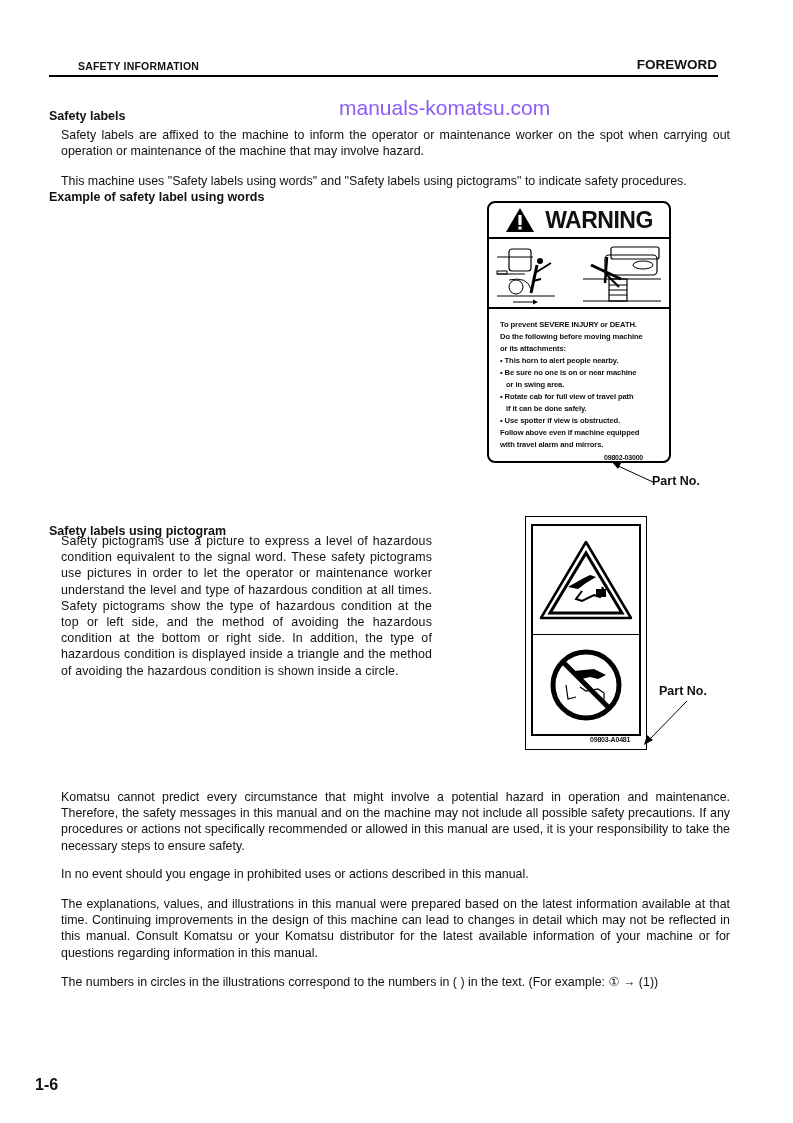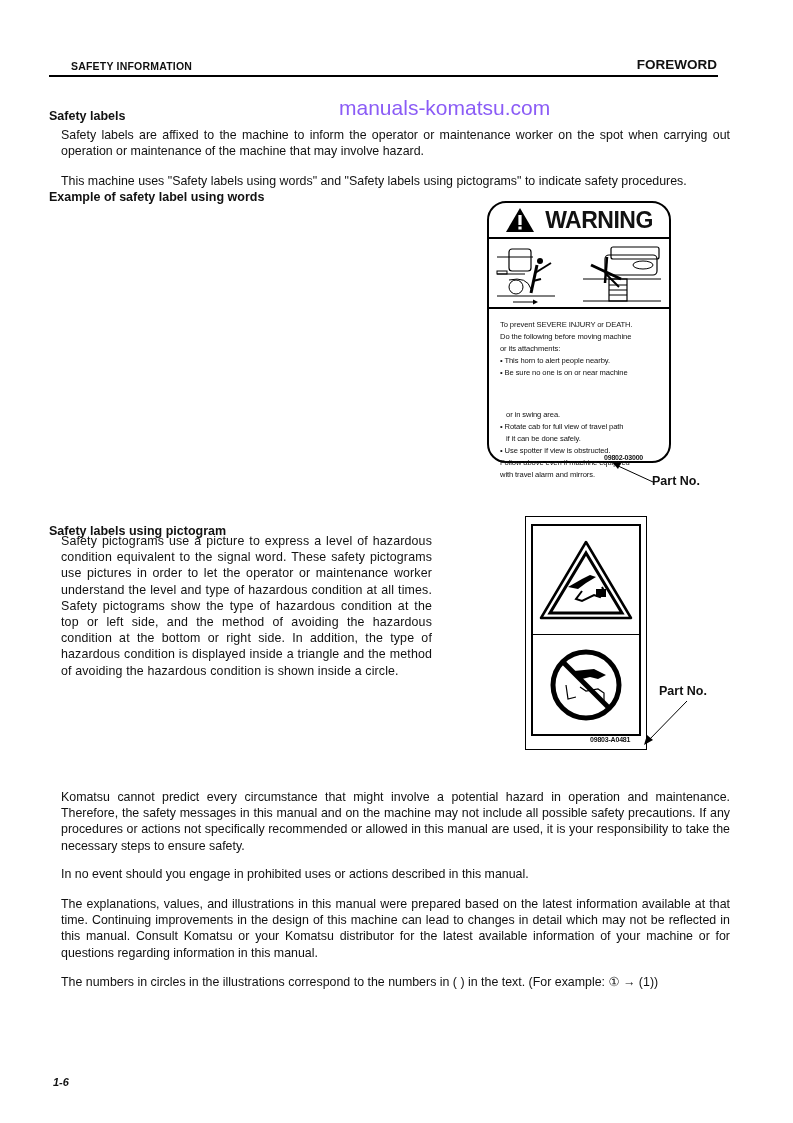--- a/index.html
+++ b/index.html
@@ -1,32 +1,32 @@
 <!DOCTYPE html>
 <html><head>
 <meta charset="utf-8">
 <style>
   html, body { margin: 0; padding: 0; background: #ffffff; }
   body { width: 793px; height: 1123px; position: relative; overflow: hidden;
          font-family: "Liberation Sans", sans-serif; color: #111; }
   .abs { position: absolute; }
-  .hdr-left { left: 48px; top: 60px; font-size: 10.5px; font-weight: bold; letter-spacing: 0.2px; padding-left: 23px; }
+  .hdr-left { left: 55px; top: 60px; font-size: 10.5px; font-weight: bold; letter-spacing: 0.2px; padding-left: 23px; }
   .hdr-right { right: 76px; top: 57px; font-size: 13.5px; font-weight: bold; }
   .hdr-rule { left: 49px; top: 75px; width: 669px; height: 2px; background: #000; }
   .watermark { left: 339px; top: 96px; font-size: 21px; color: #8b5cf6; }
   .h-bold { font-weight: bold; font-size: 12.5px; }
   .body-text { font-size: 12.4px; line-height: 16.2px; }
   .full-w { left: 49px; width: 669px; text-align: justify; }
   .col-w { left: 49px; width: 371px; text-align: justify; }
   p { margin: 12px; }
-  .label-box { border: 2px solid #000; border-radius: 19px; background: #fff; }
-  .warn-text { font-size: 7.6px; font-weight: normal; line-height: 12px; letter-spacing: -0.1px; }
+  .label-box { border: 2px solid #000; border-radius: 8px; background: #fff; }
+  .warn-text { font-size: 7.6px; font-weight: bold; line-height: 12px; letter-spacing: -0.1px; }
   .partno { font-size: 12.5px; font-weight: bold; }
   .pn-small { font-size: 7px; font-weight: bold; letter-spacing: -0.2px; }
-  .page-no { left: 53px; top: 1076px; font-size: 11px; font-weight: bold; font-style: italic; }
+  .page-no { left: 35px; top: 1076px; font-size: 16px; font-weight: bold; }
 </style>
 </head>
 <body>
 
 <div class="abs hdr-left">SAFETY INFORMATION</div>
 <div class="abs hdr-right">FOREWORD</div>
 <div class="abs hdr-rule"></div>
 
 <div class="abs watermark">manuals-komatsu.com</div>
 
@@ -75,21 +75,21 @@
       <line x1="26" y1="14" x2="24" y2="40" stroke="#000" stroke-width="2.5"></line>
       <line x1="24" y1="30" x2="38" y2="44" stroke="#000" stroke-width="2"></line>
     </svg>
   </div>
   <div class="warn-text" style="padding:10px 0 0 11px;">
     <div>To prevent SEVERE INJURY or DEATH.</div>
     <div>Do the following before moving machine</div>
     <div>or its attachments:</div>
     <div>• This horn to alert people nearby.</div>
     <div>• Be sure no one is on or near machine</div>
-    <div style="white-space:pre;margin-top:30px;">   or in swing area.</div>
+    <div style="white-space:pre;">   or in swing area.</div>
     <div>• Rotate cab for full view of travel path</div>
     <div style="white-space:pre;">   if it can be done safely.</div>
     <div>• Use spotter if view is obstructed.</div>
     <div>Follow above even if machine equipped</div>
     <div>with travel alarm and mirrors.</div>
   </div>
 </div>
 
 <div class="abs pn-small" style="left:601px; top:454px; background:#fff; padding:0 3px;">09802-03000</div>
 <svg class="abs" style="left:610px; top:460px;" width="45" height="25" viewBox="0 0 45 25">

